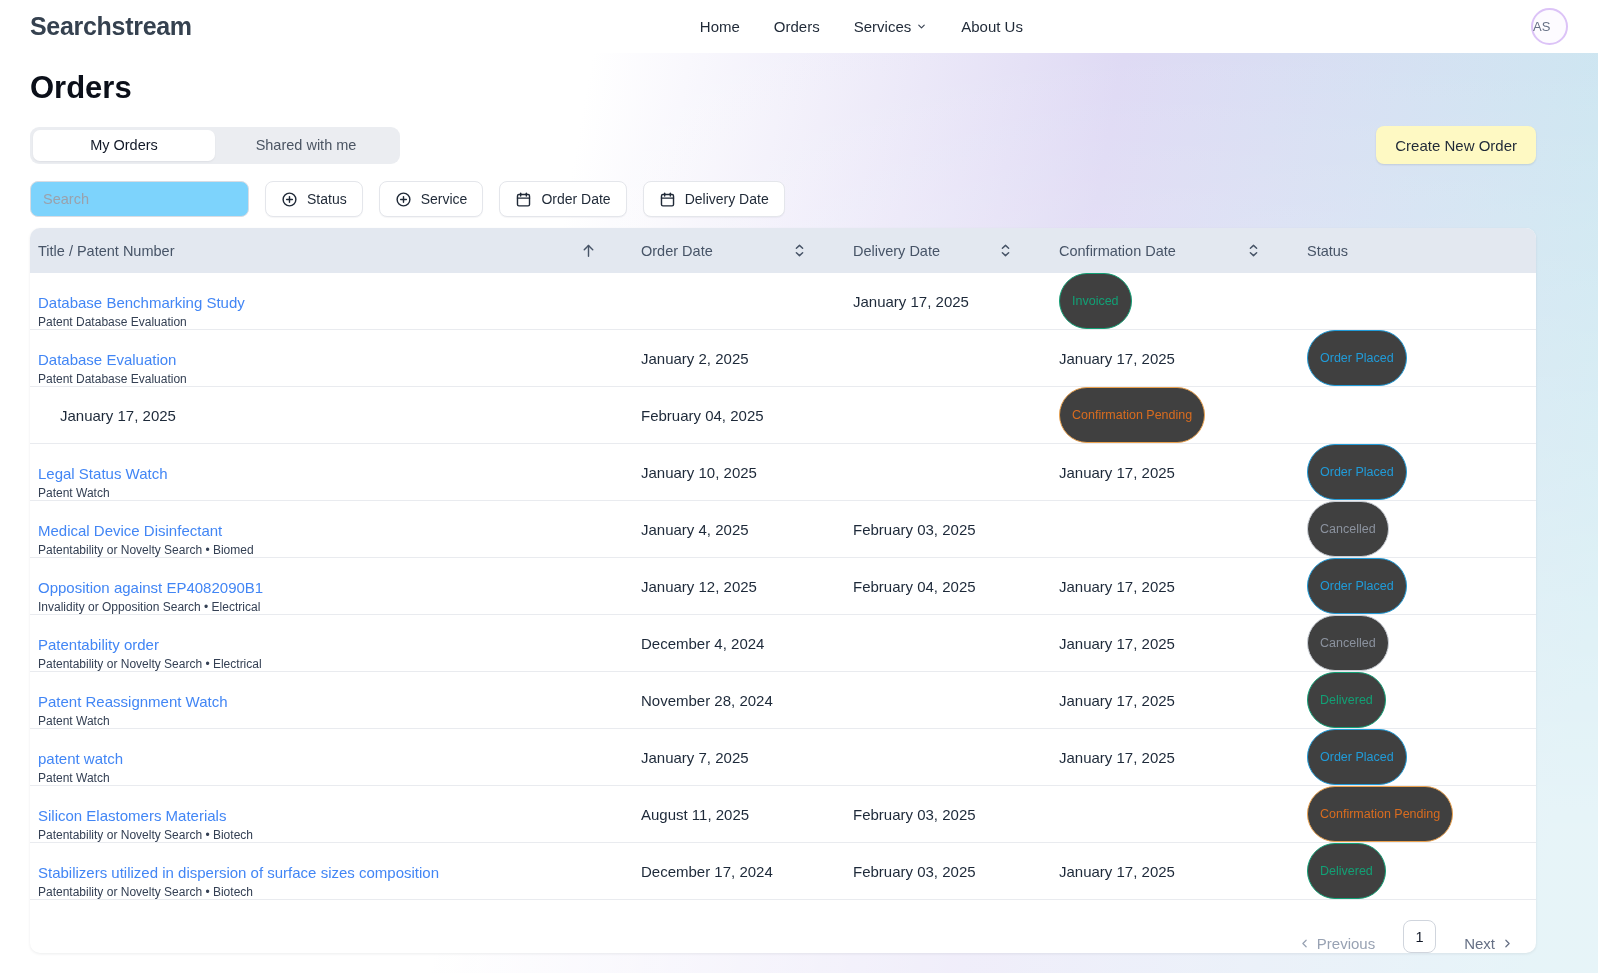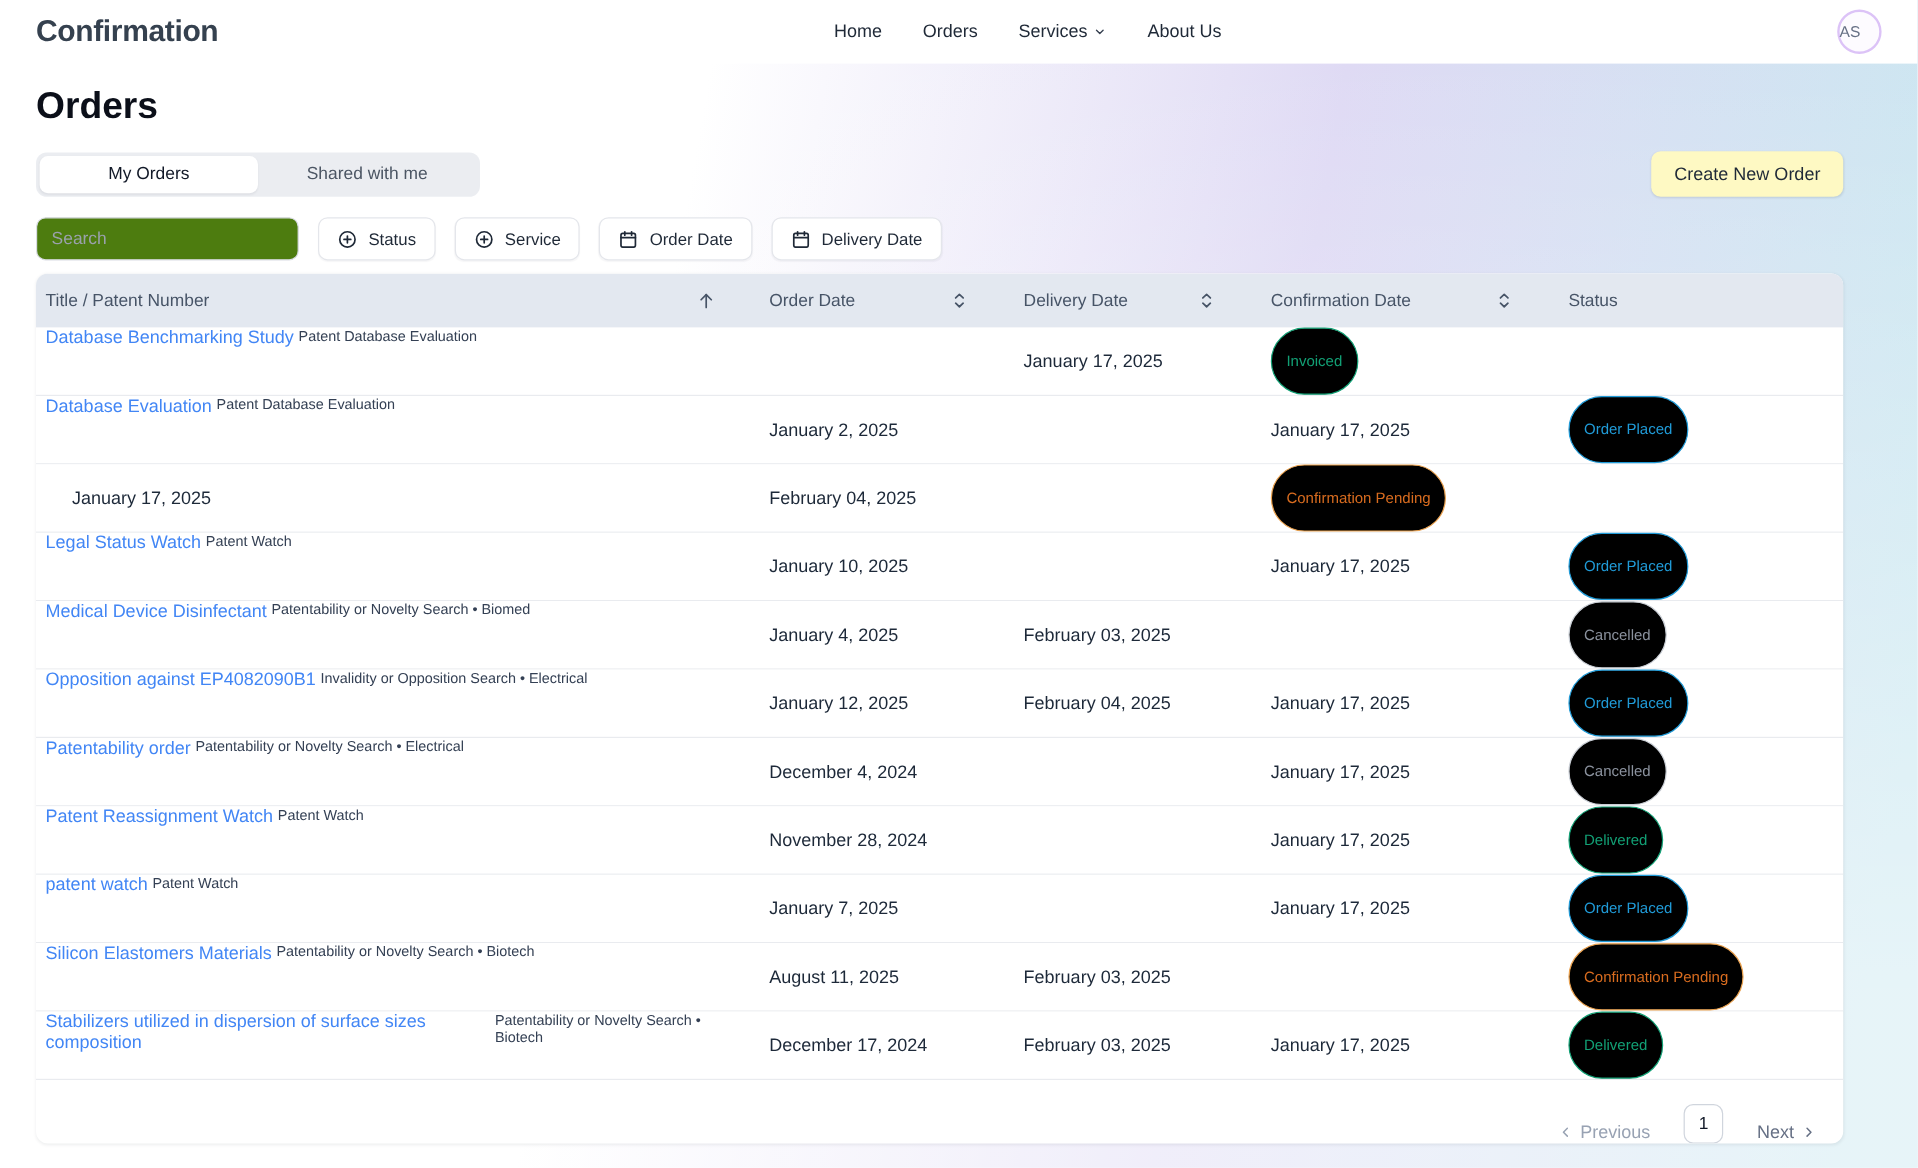--- a/index.html
+++ b/index.html
@@ -50,21 +50,21 @@
   .tab.active { background: #ffffff; color: #111827; font-weight: 500; box-shadow: 0 1px 2px rgba(16,24,40,0.06); }
   .create-btn {
     height: 38px; padding: 0 19px; border: none; border-radius: 8px;
     background: #fef9c3; color: #1f2937; font-size: 15px; font-family: inherit;
     box-shadow: 0 1px 2px rgba(16,24,40,0.12); cursor: pointer;
   }
 
   .filters { margin-top: 17px; display: flex; align-items: center; gap: 16px; }
   .search {
     width: 219px; height: 36px; border: 1px solid #d9dce3; border-radius: 8px;
-    padding: 0 12px; font-size: 14.5px; font-family: inherit; color: #111827; background: #4d7c0f; outline: none;
+    padding: 0 12px; font-size: 14.5px; font-family: inherit; color: #111827; background: #7dd3fc; outline: none;
   }
   .search::placeholder { color: #9aa1ac; }
   .fbtn {
     height: 36px; display: inline-flex; align-items: center; gap: 9px; padding: 0 15px;
     background: #ffffff; border: 1px solid #e4e6eb; border-radius: 8px;
     font-size: 14px; color: #1f2937; font-family: inherit; cursor: pointer;
     box-shadow: 0 1px 1px rgba(16,24,40,0.04);
   }
   .fbtn svg { color: #1f2937; }
 
@@ -77,27 +77,27 @@
   .thead { height: 45px; background: var(--header-bg, #e3e8f0); }
   .th {
     display: flex; align-items: center; justify-content: space-between;
     padding: 0 16px 0 30px; color: #475467; font-size: 14.5px; font-weight: 500; cursor: pointer;
   }
   .th.first { padding-left: 8px; padding-right: 14px; }
   .th svg { color: #475467; flex: none; }
 
   .trow { height: 57px; border-bottom: 1px solid #e9ebef; background: #fff; }
   .cell { display: flex; align-items: center; padding-left: 30px; font-size: 15px; color: #1d2939; }
-  .title-cell { flex-direction: row; align-items: flex-start; justify-content: flex-start; gap: 4px; padding-left: 8px; }
+  .title-cell { flex-direction: column; align-items: flex-start; justify-content: flex-end; gap: 4px; padding-left: 8px; }
   .title-link { color: var(--accent-link, #4286f5); font-size: 15px; text-decoration: none; cursor: pointer; }
   .subtitle { font-size: 12px; color: #344054; }
 
   .badge {
     display: inline-block; padding: 20px 12px; border: 1px solid; border-radius: 999px;
-    font-size: 12.5px; background: #000000; white-space: nowrap;
+    font-size: 12.5px; background: #404040; white-space: nowrap;
   }
   .badge-green  { color: var(--badge-green, #12a075);  border-color: var(--badge-green, #12a075); }
   .badge-blue   { color: var(--badge-blue, #209bd8);   border-color: var(--badge-blue, #209bd8); }
   .badge-orange { color: var(--badge-orange-text, #d96c1f); border-color: var(--badge-orange-border, #eaa14e); }
   .badge-gray   { color: var(--badge-gray-text, #8b929e);   border-color: var(--badge-gray-border, #cacfd6); }
 
   .pagination {
     height: 53px; display: flex; align-items: flex-end; justify-content: flex-end;
     gap: 22px; padding-right: 16px;
   }
@@ -110,21 +110,21 @@
   .pg-num {
     width: 33px; height: 33px; border: 1px solid #d0d5dd; border-radius: 8px;
     background: #fff; display: flex; align-items: center; justify-content: center;
     font-size: 14.5px; color: #111827; font-family: inherit; cursor: pointer;
   }
 </style>
 </head>
 <body>
 
 <header class="topbar">
-  <div class="logo">Confirmation</div>
+  <div class="logo">Searchstream</div>
   <nav class="mainnav">
     <a class="navlink">Home</a>
     <a class="navlink">Orders</a>
     <a class="navlink">
       <span>Services</span>
       <svg width="11" height="11" viewBox="0 0 24 24" fill="none" stroke="currentColor" stroke-width="2.5" stroke-linecap="round" stroke-linejoin="round">
           <polyline points="6 9 12 15 18 9"></polyline>
         </svg>
     </a>
     <a class="navlink">About Us</a>

